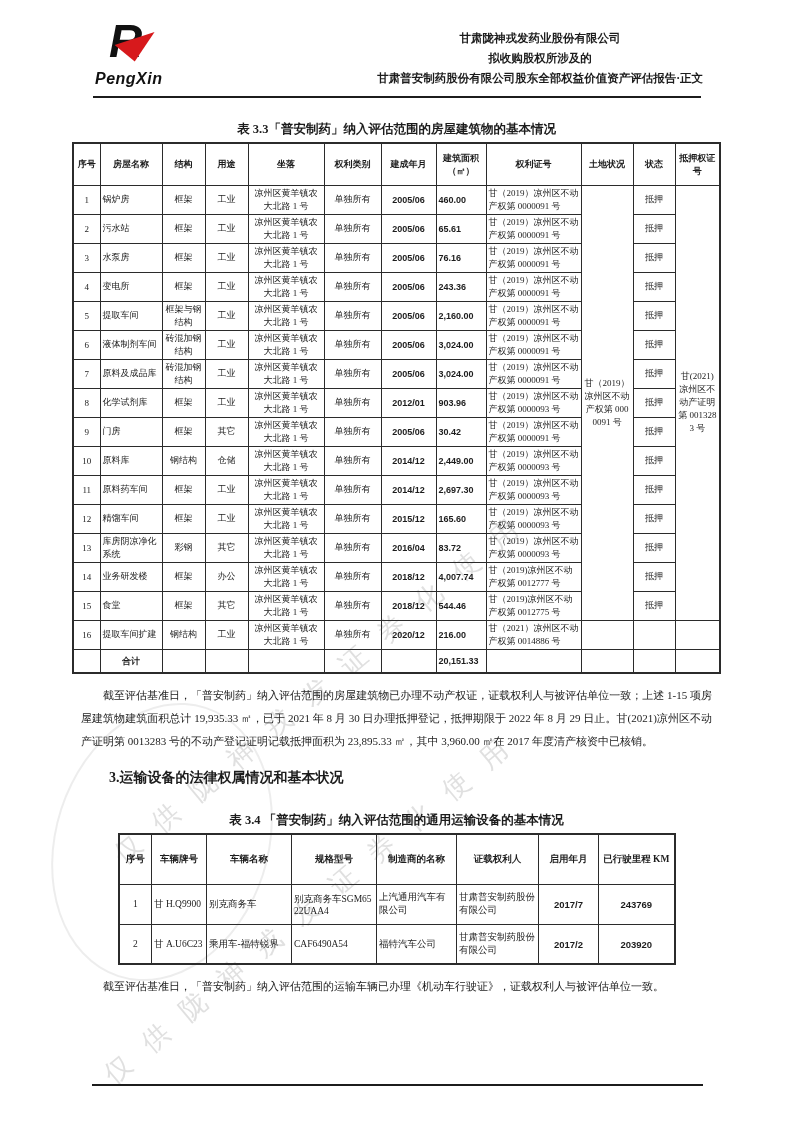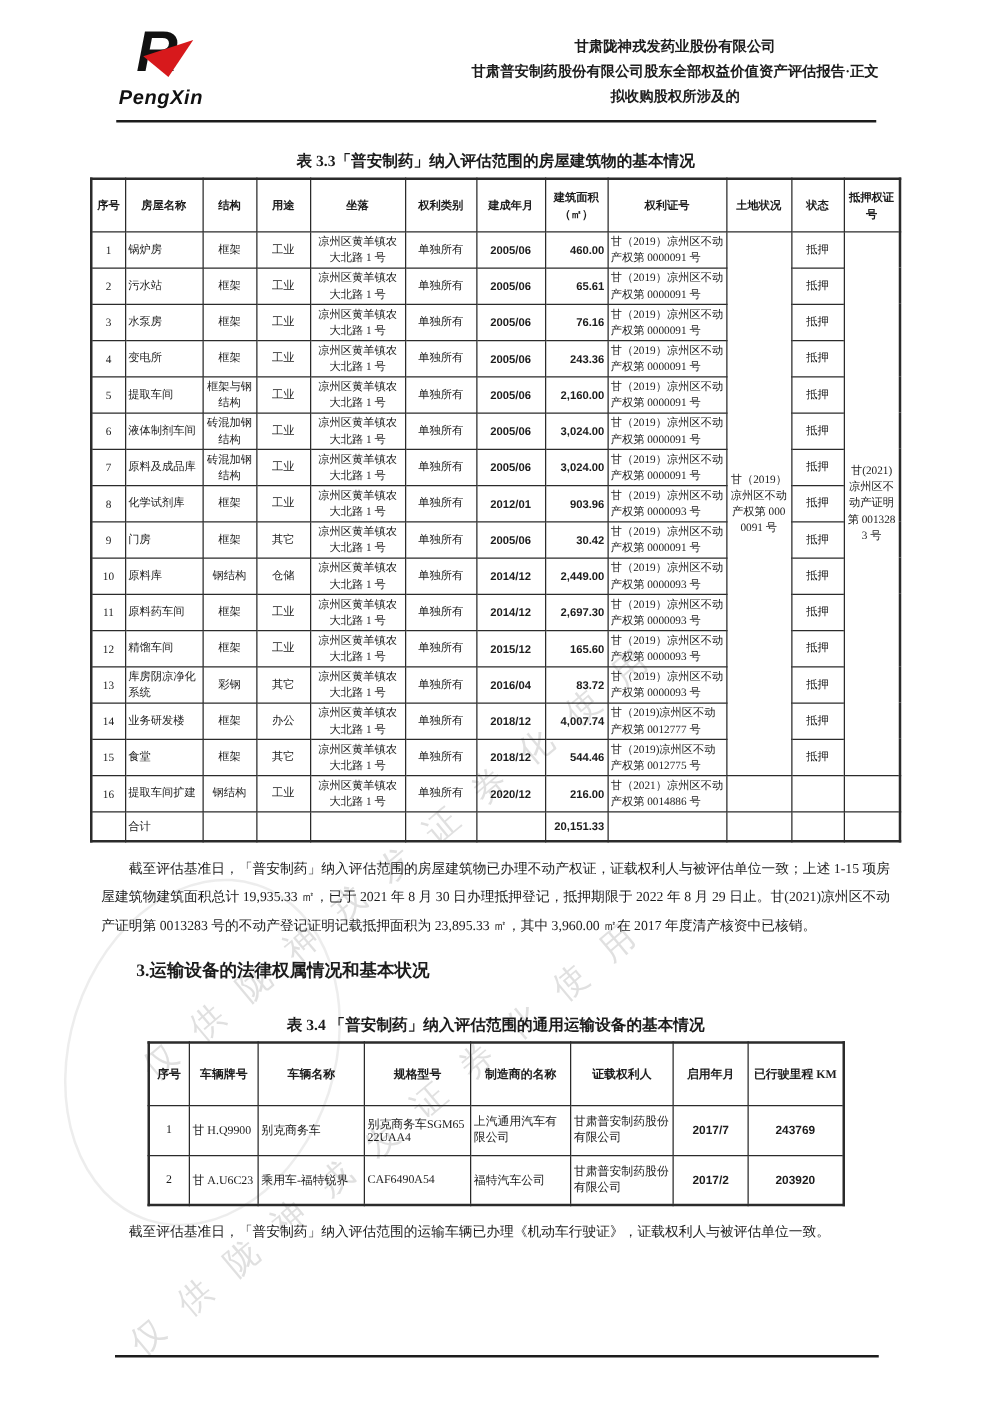--- a/index.html
+++ b/index.html
@@ -104,25 +104,25 @@
   .t33{border:2px solid #2b2b2b;}
   .t34{border:2px solid #2b2b2b;}
   th{font-weight:600;text-align:center;}
   .t33 thead tr{height:42px;}
   .t33 tbody tr{height:29px;}
   .t33 tr.total-row{height:24px;}
   .t34 thead tr{height:50px;}
   .t34 tbody tr{height:40px;}
   td.c{text-align:center;}
   td.l{text-align:left;}
-  td.r{text-align:right;}
+  td.r{text-align:left;}
   td.num{font-family:"Liberation Sans","DejaVu Sans",sans-serif;font-weight:600;font-size:9px;}
   .t34 td.num{font-size:9.5px;text-align:center;}
   td.total{font-weight:700;font-family:"Liberation Sans","DejaVu Sans",sans-serif;}
-  td.bold-label{font-weight:400;}
+  td.bold-label{font-weight:700;text-align:center;}
   
   .footer{
     position:absolute;left:92px;right:90px;bottom:28px;z-index:1;
   }
   .footer-rule{border:none;border-top:2px solid #1c1c1c;margin:0 0 8px 0;}
   .footer-line{
     display:flex;justify-content:space-between;
     font-size:11px;
   }
 </style>
@@ -140,22 +140,22 @@
     <div class="hdr">
       <div class="logo">
         <div class="logo-mark">
           <span class="logo-r">R</span>
           <span class="logo-swoosh"></span>
         </div>
         <div class="logo-name">PengXin</div>
       </div>
       <div class="hdr-text">
         <div>甘肃陇神戎发药业股份有限公司</div>
+        <div>拟收购股权所涉及的</div>
         <div>甘肃普安制药股份有限公司股东全部权益价值资产评估报告·正文</div>
-        <div>拟收购股权所涉及的</div>
       </div>
     </div>
     <hr class="hdr-rule">
 
     <div class="tbl-caption">表 3.3「普安制药」纳入评估范围的房屋建筑物的基本情况</div>
     <table class="t33">
       <colgroup id="t33-cols">
           <col style="width: 27px;">
           <col style="width: 62px;">
           <col style="width: 43px;">

